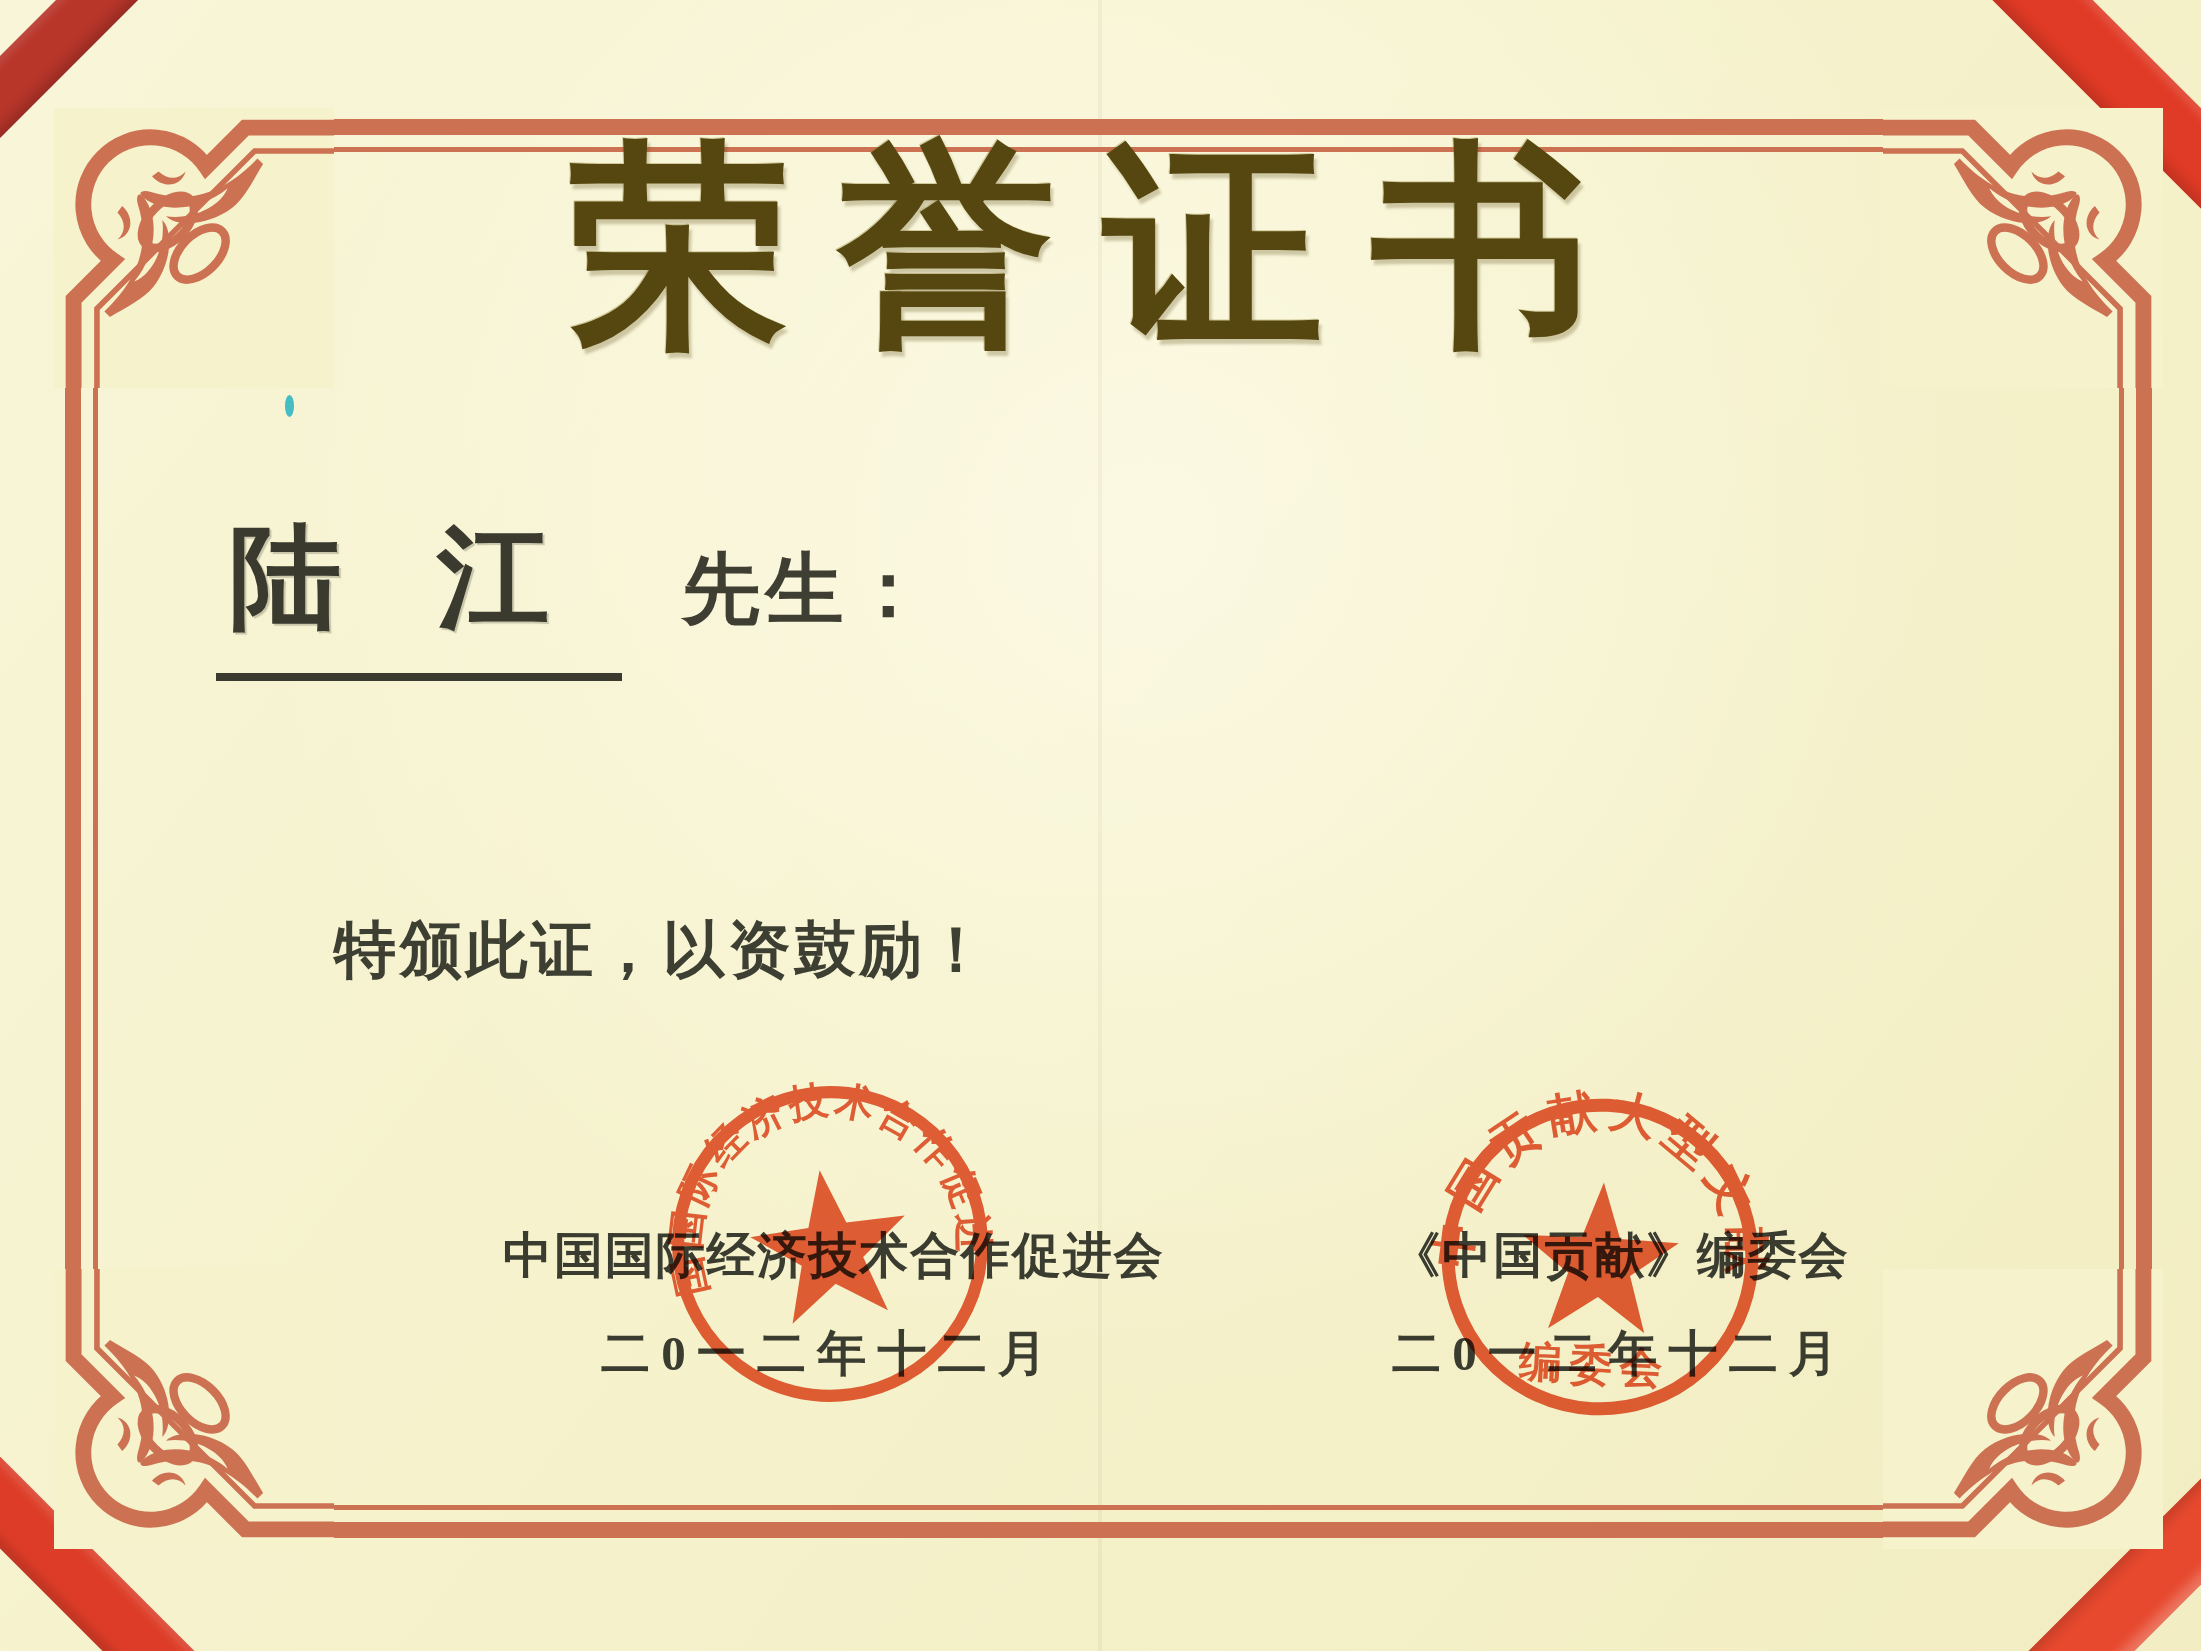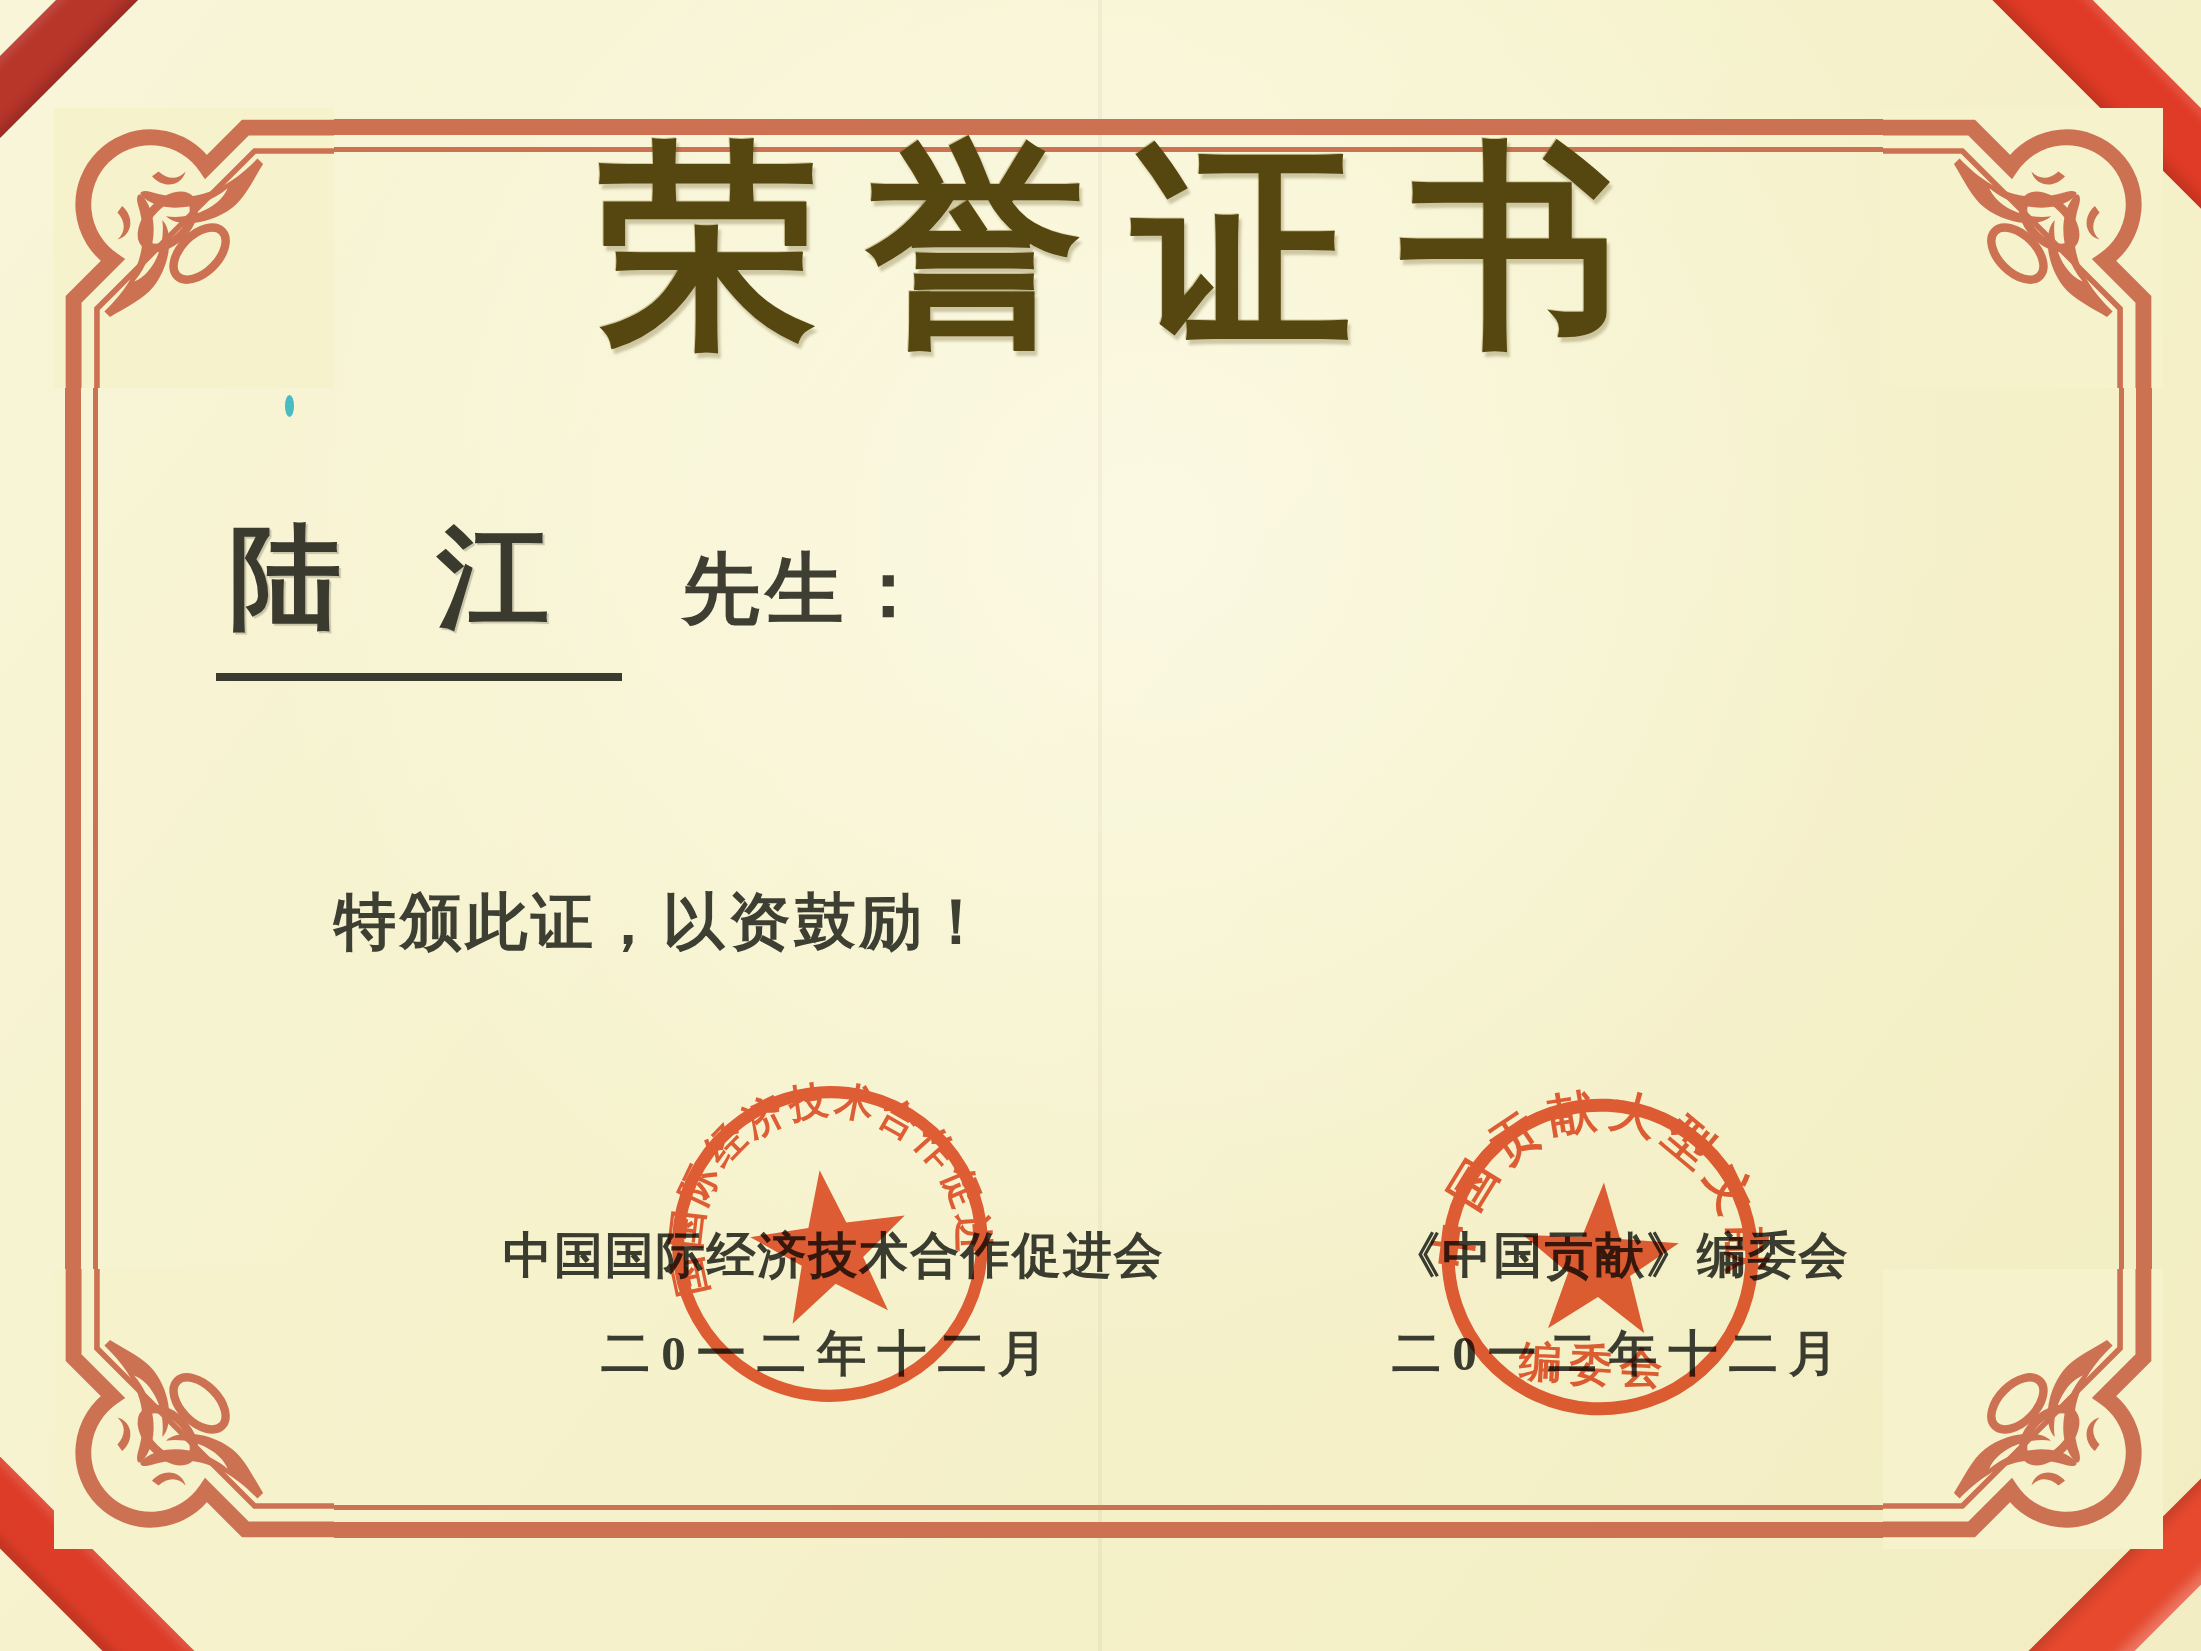--- a/index.html
+++ b/index.html
@@ -34,21 +34,21 @@
     border: 5.6px solid #cd7153; z-index: 3;
   }
   .corner-orn { position: absolute; width: 280px; height: 280px; z-index: 4; }
   .corner-tl { left: 54px;  top: 108px; }
   .corner-tr { right: 39px; top: 108px; transform: scaleX(-1); }
   .corner-bl { left: 54px;  bottom: 103px; transform: scaleY(-1); }
   .corner-br { right: 39px; bottom: 103px; transform: scale(-1,-1); }
   
   .title {
     position: absolute; top: 101px; left: 50%; transform: translateX(-50%);
-    margin-left: 32px;
+    margin-left: 3px;
     font-size: 219px; font-weight: 700; letter-spacing: 48px;
     color: #55470f; white-space: nowrap; z-index: 5;
     text-shadow: 2.8px 4.7px 2.8px rgba(92,76,22,0.28), -0.9px -0.9px 0 rgba(140,120,40,0.35);
   }
   .name-row {
     position: absolute; left: 216px; top: 503px; z-index: 5;
     display: flex; align-items: baseline; white-space: nowrap;
   }
   .name {
     font-size: 112px; font-weight: 700; letter-spacing: 34px; color: #3a3a2e;
@@ -56,21 +56,21 @@
     text-shadow: 1.9px 1.9px 0.9px rgba(60,60,45,0.25);
   }
   .honorific { font-size: 78px; font-weight: 700; color: #3e3e32; margin-left: 60px; letter-spacing: 5.6px; }
   .para {
     position: absolute; left: 196px; top: 641px; width: 1846px; z-index: 5;
     font-size: 59px; font-weight: 700; color: #3e3f33; line-height: 117px;
   }
   .para .line1 { text-indent: 241px; white-space: nowrap; }
   .para .line2 { white-space: nowrap; }
   .closing {
-    position: absolute; left: 196px; top: 880px; z-index: 5;
+    position: absolute; left: 196px; top: 908px; z-index: 5;
     font-size: 62px; font-weight: 700; color: #3e3f33;
     text-indent: 138px; white-space: nowrap; letter-spacing: 3.7px;
   }
   .sig { position: absolute; text-align: center; z-index: 5; white-space: nowrap; }
   .sig-left  { left: 503px;  top: 1223px; width: 653px; }
   .sig-right { left: 1313px; top: 1223px; width: 615px; }
   .sig-org  { font-size: 49px; font-weight: 700; color: #3b3c30; letter-spacing: 1.9px; }
   .sig-date { margin-top: 32px; font-size: 49px; font-weight: 700; color: #3b3c30; letter-spacing: 11.2px; }
   
   .seal { position: absolute; width: 354px; height: 354px; z-index: 6; mix-blend-mode: multiply; opacity: 0.92; }

